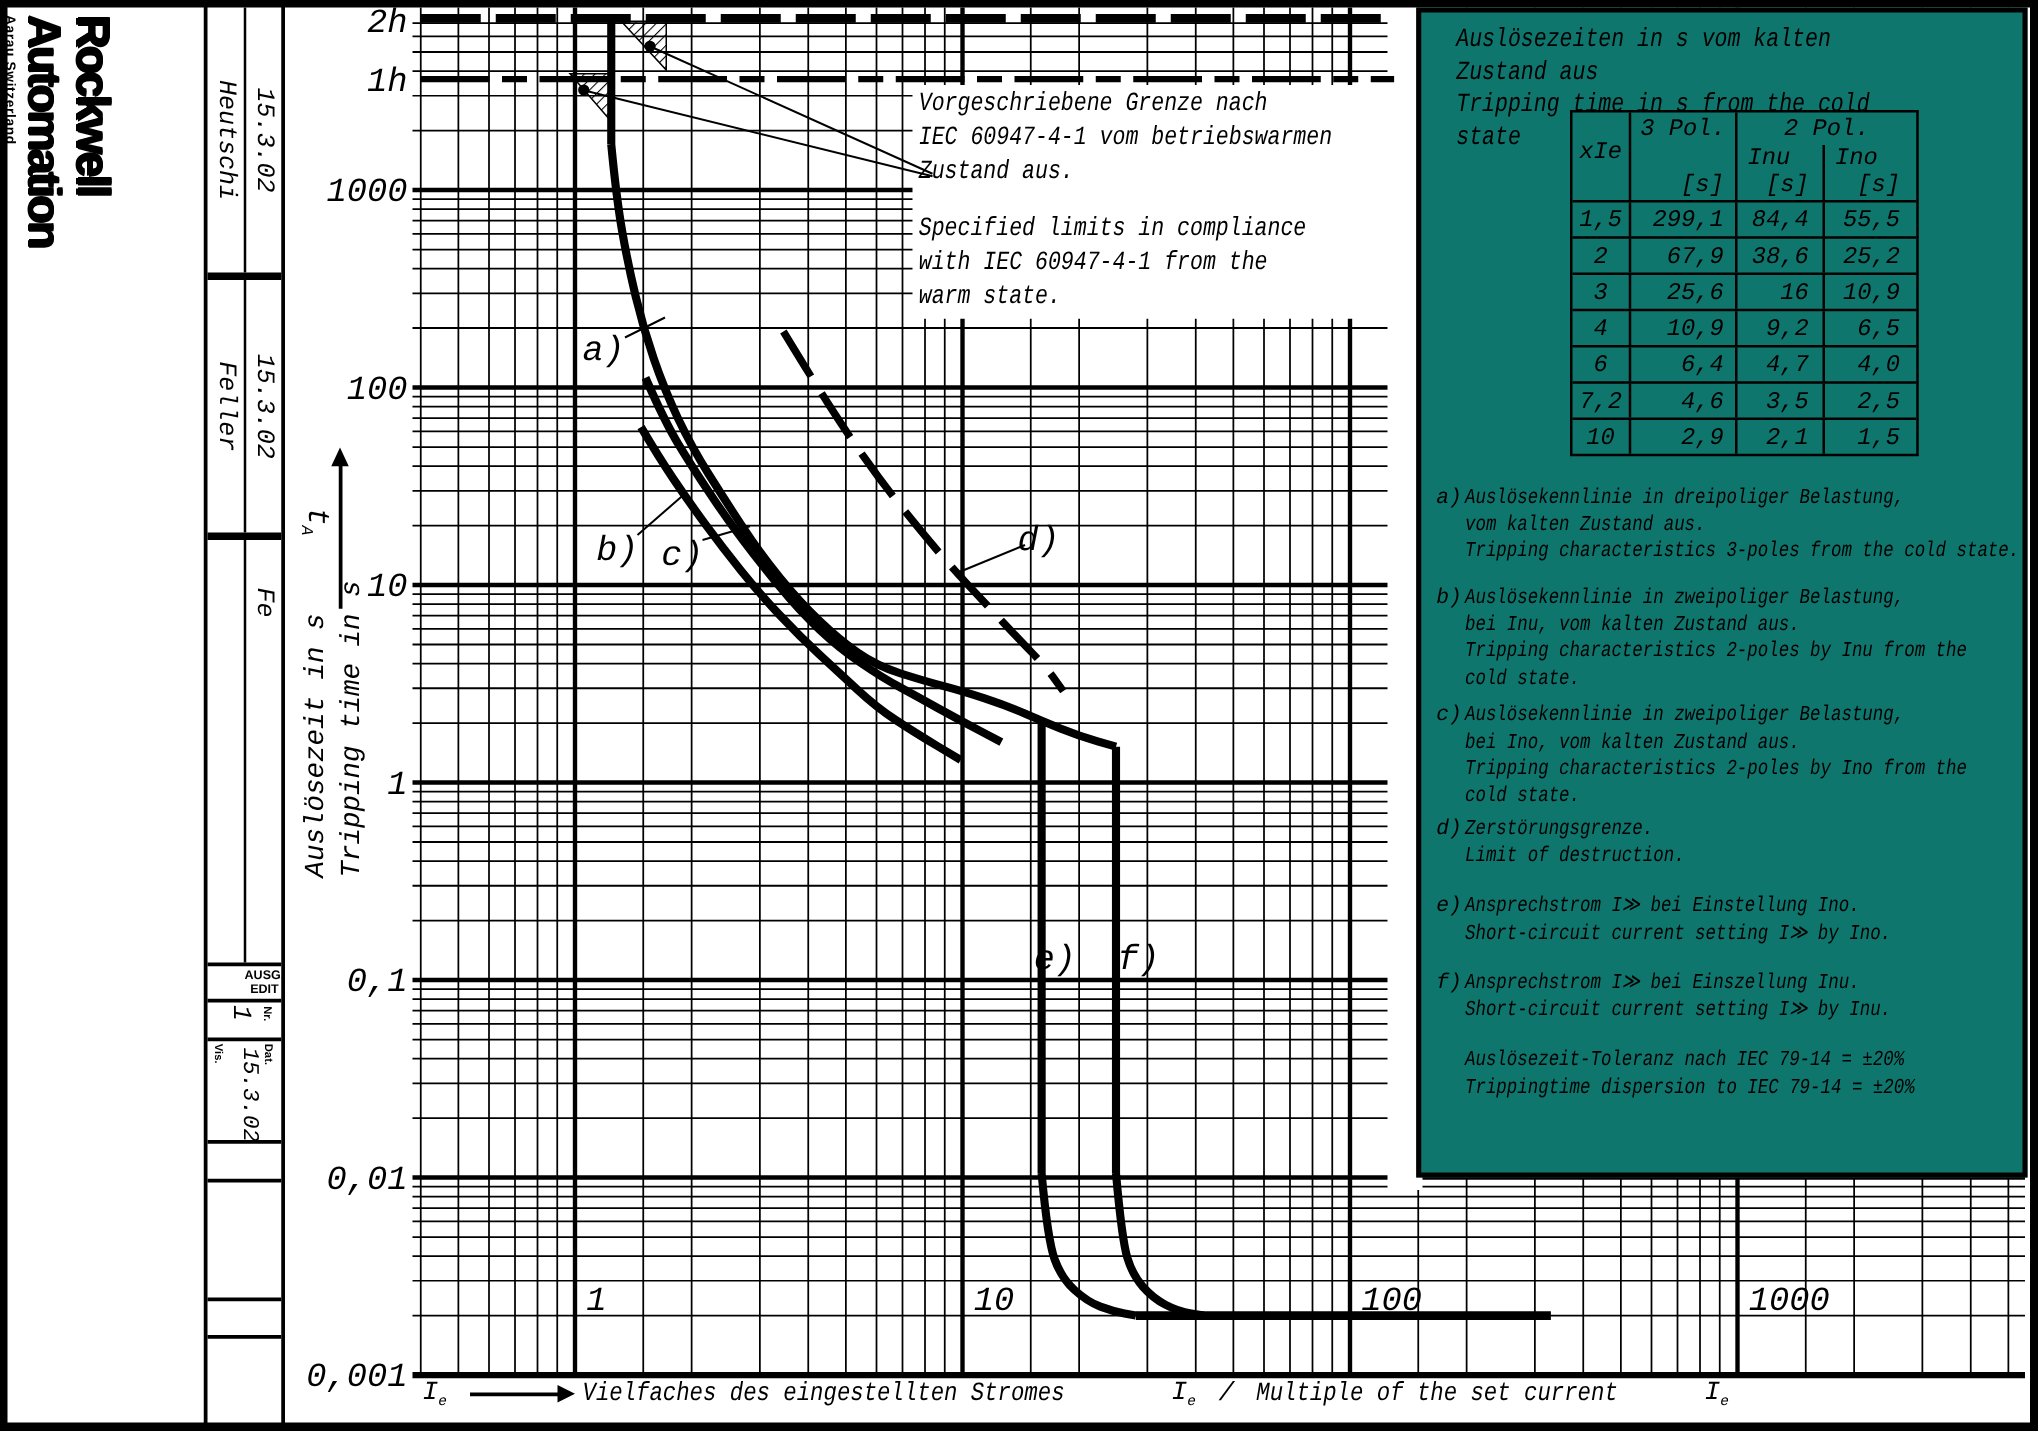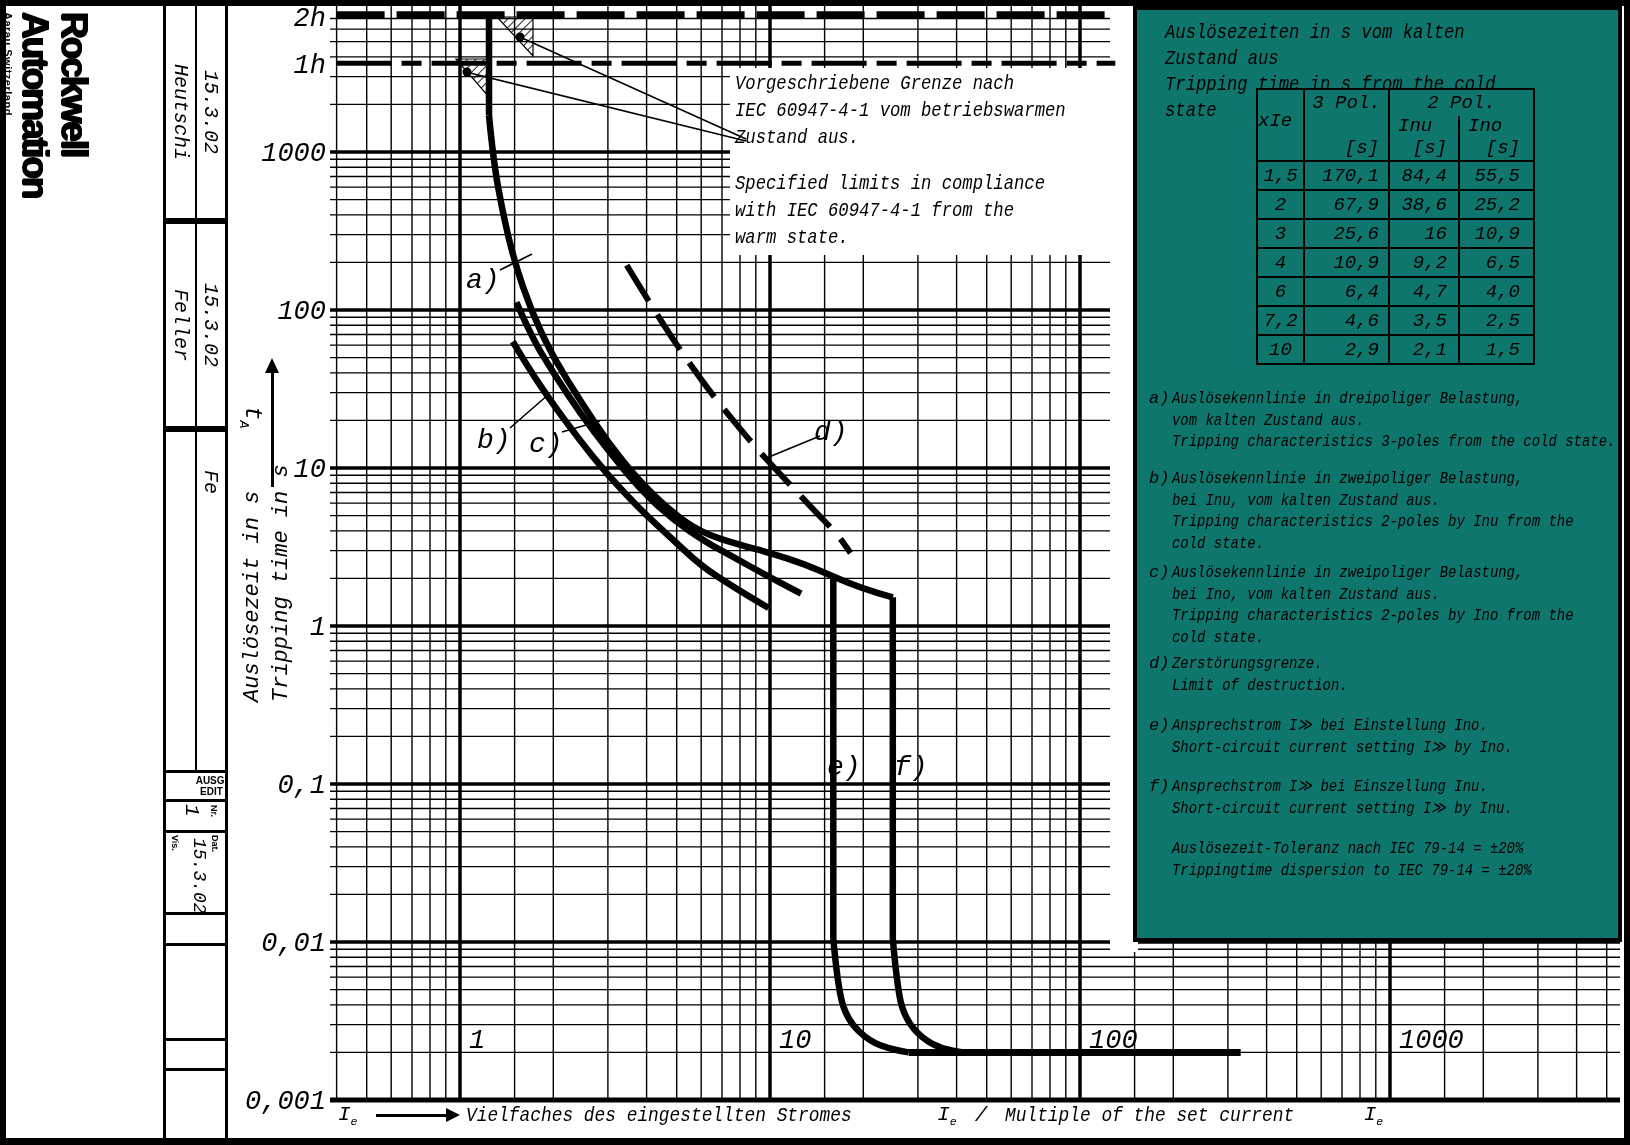--- a/index.html
+++ b/index.html
@@ -321,33 +321,33 @@
   <div id="legendbox">
     <div id="legend-title">
       <div class="cx">Auslösezeiten in s vom kalten Zustand aus</div>
       <div class="cx">Tripping time in s from the cold state</div>
     </div>
     <div id="ltable">
       <div id="lthead">
         <div class="hv" style="left:45px;"></div>
         <div class="hv" style="left:130px;"></div>
         <div class="hv" style="left:200px;top:26px;"></div>
-        <div class="hcell" style="left:0;width:45px;top:20px;">xIe</div>
+        <div class="hcell" style="left:0;width:45px;top:20px;text-align:center;">xIe</div>
         <div class="hcell" style="left:47px;width:83px;top:2px;text-align:center;">3 Pol.</div>
         <div class="hcell" style="left:132px;width:143px;top:2px;text-align:center;">2 Pol.</div>
         <div class="hcell" style="left:140px;top:25px;">Inu</div>
         <div class="hcell" style="left:210px;top:25px;">Ino</div>
         <div class="hcell" style="left:45px;width:76px;bottom:1px;text-align:right;">[s]</div>
         <div class="hcell" style="left:130px;width:59px;bottom:1px;text-align:right;">[s]</div>
         <div class="hcell" style="left:200px;width:62px;bottom:1px;text-align:right;">[s]</div>
       </div>
       <div id="ltbody">
           <div class="lrow">
             <div class="lc lc1">1,5</div>
-            <div class="lc lc2">170,1</div>
+            <div class="lc lc2">299,1</div>
             <div class="lc lc3">84,4</div>
             <div class="lc lc4">55,5</div>
           </div>
           <div class="lrow">
             <div class="lc lc1">2</div>
             <div class="lc lc2">67,9</div>
             <div class="lc lc3">38,6</div>
             <div class="lc lc4">25,2</div>
           </div>
           <div class="lrow">

